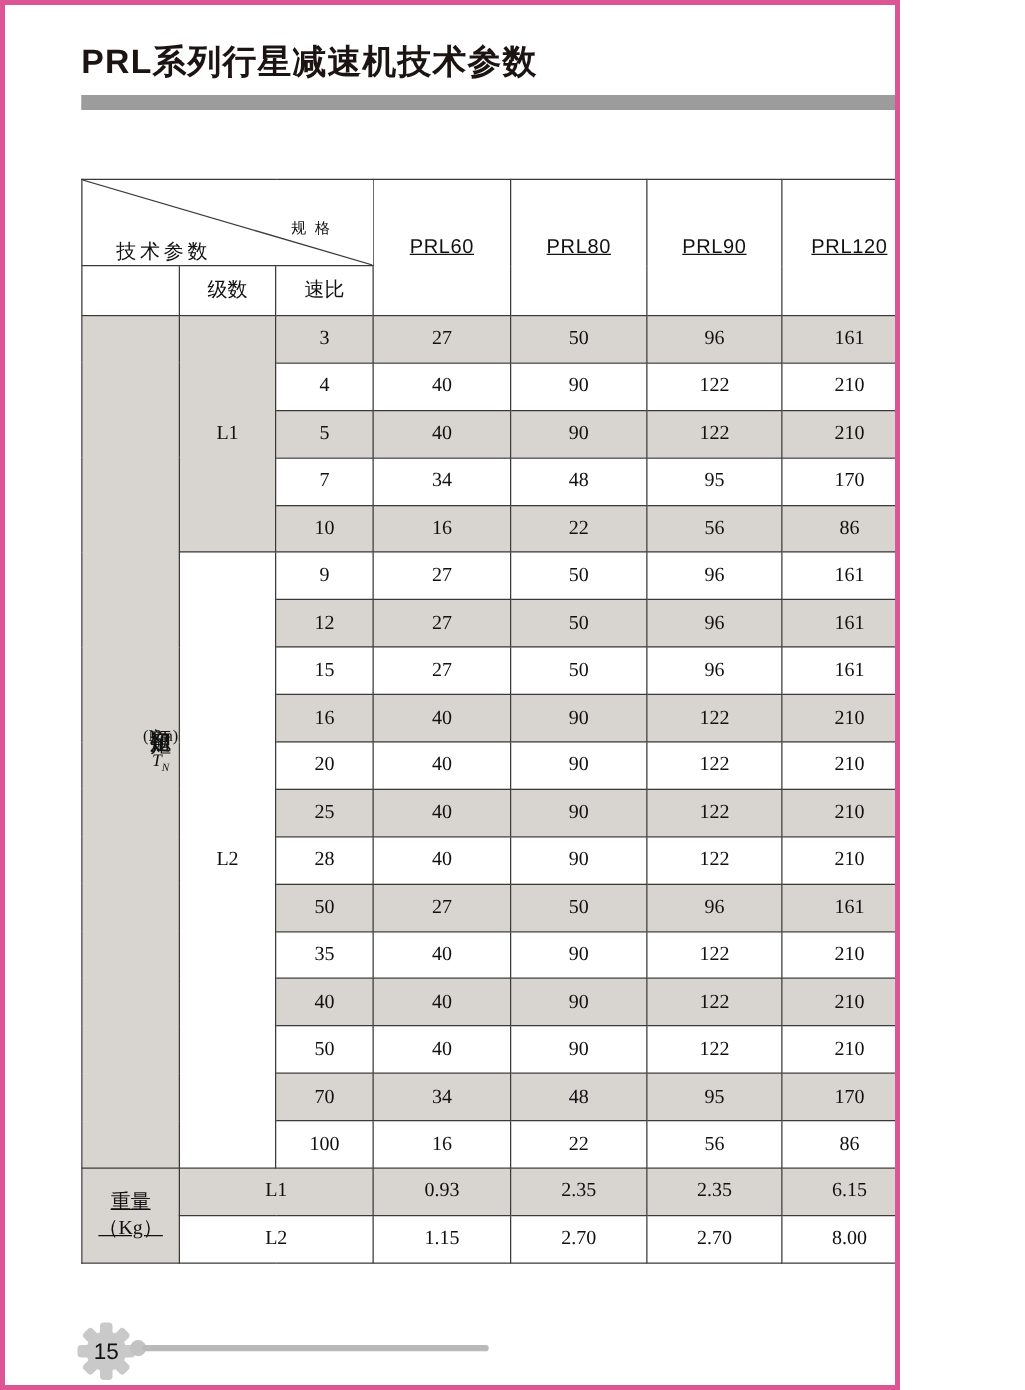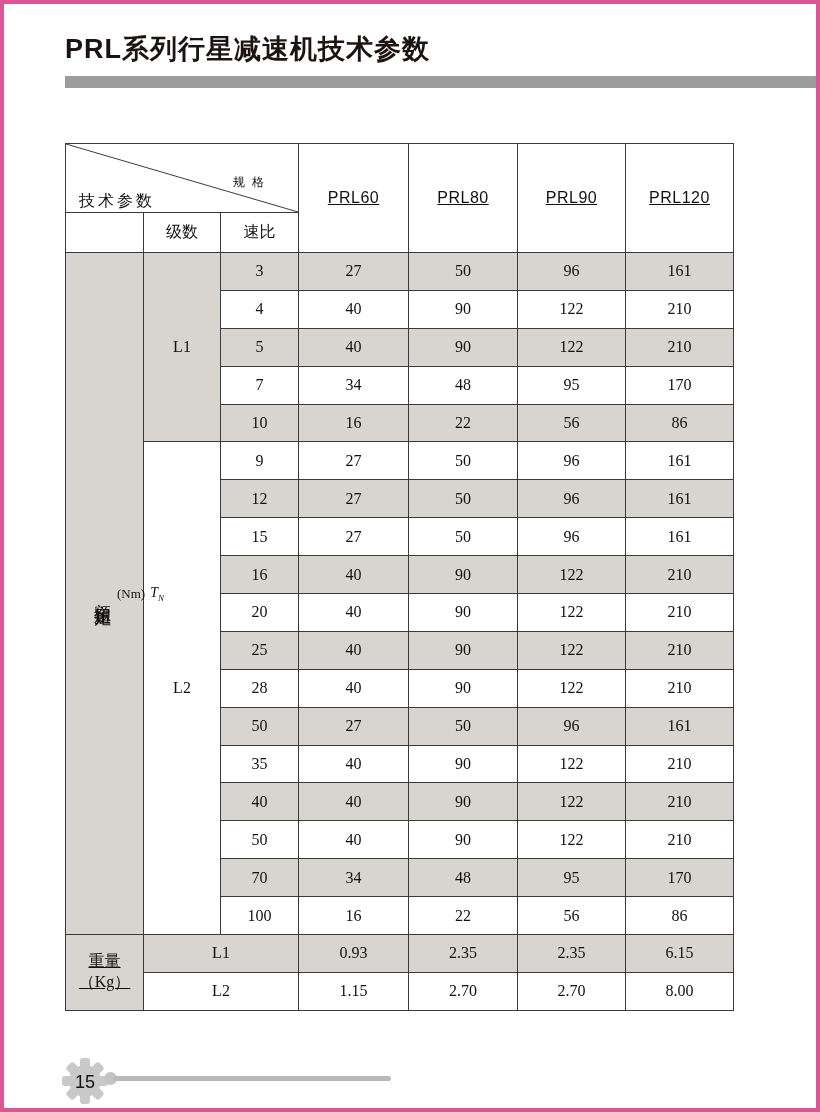--- a/index.html
+++ b/index.html
@@ -1,17 +1,17 @@
 <!DOCTYPE html>
 <html><head>
 <meta charset="utf-8">
 <style>
   html,body{margin:0;padding:0;background:#fff;}
   .page{
-    position:relative;width:820px;height:1112px;background:#ffffff;
+    position:relative;width:720px;height:1112px;background:#ffffff;
     border:4px solid #dc5695;box-sizing:border-box;overflow:hidden;
     font-family:"Liberation Sans","DejaVu Sans",sans-serif;
   }
   .page-title{
     position:absolute;left:61px;top:27px;
     font-size:27px;font-weight:bold;color:#1c1412;letter-spacing:1px;
     font-family:"Liberation Sans","DejaVu Sans",sans-serif;
   }
   .title-bar{
     position:absolute;left:61px;top:72px;height:12px;right:0;
@@ -31,23 +31,23 @@
   tr.sh td{background:#d8d4cf;}
   td.stage{background:#d8d4cf;}
   td.torque{background:#ffffff;}
   td.prl{font-family:"Liberation Sans","DejaVu Sans",sans-serif;font-size:17px;letter-spacing:0.5px;text-decoration:underline;}
   .num{font-family:"Liberation Serif","DejaVu Serif",serif;font-size:16px;}
   .cjk{font-size:16px;}
   
   td.corner{position:relative;}
   td.corner svg.diag{position:absolute;left:0;top:0;width:100%;height:100%;display:block;}
   td.corner .spec{position:absolute;left:167px;top:30px;font-size:12px;letter-spacing:2px;}
-  td.corner .param{position:absolute;left:13px;top:47px;font-size:16px;letter-spacing:3px;}
-  
-  td.torque .wrap{display:flex;flex-direction:row;align-items:center;justify-content:center;gap:5px;padding-left:48px;}
+  td.corner .param{position:absolute;left:27px;top:47px;font-size:16px;letter-spacing:3px;}
+  
+  td.torque .wrap{display:flex;flex-direction:column;align-items:center;justify-content:center;gap:5px;padding-left:48px;}
   .vchars{writing-mode:vertical-rl;text-orientation:upright;font-size:17px;line-height:1.12;letter-spacing:2px;}
   .unit{font-size:13px;}
   .sym{font-size:14px;font-style:italic;text-align:center;}
   .sym sub{font-size:9px;font-style:italic;}
   td.wlabel{font-size:14px;text-decoration:underline;}
   
   .gear{position:absolute;left:56px;top:1052px;}
   .gear text{font-family:"Liberation Sans","DejaVu Sans",sans-serif;}
   .dot{position:absolute;left:100px;top:1068px;width:13px;height:13px;border-radius:50%;background:#c3c3c3;}
   .rule{position:absolute;left:110px;top:1072px;width:277px;height:5px;background:#b9b9b9;border-radius:3px;}

